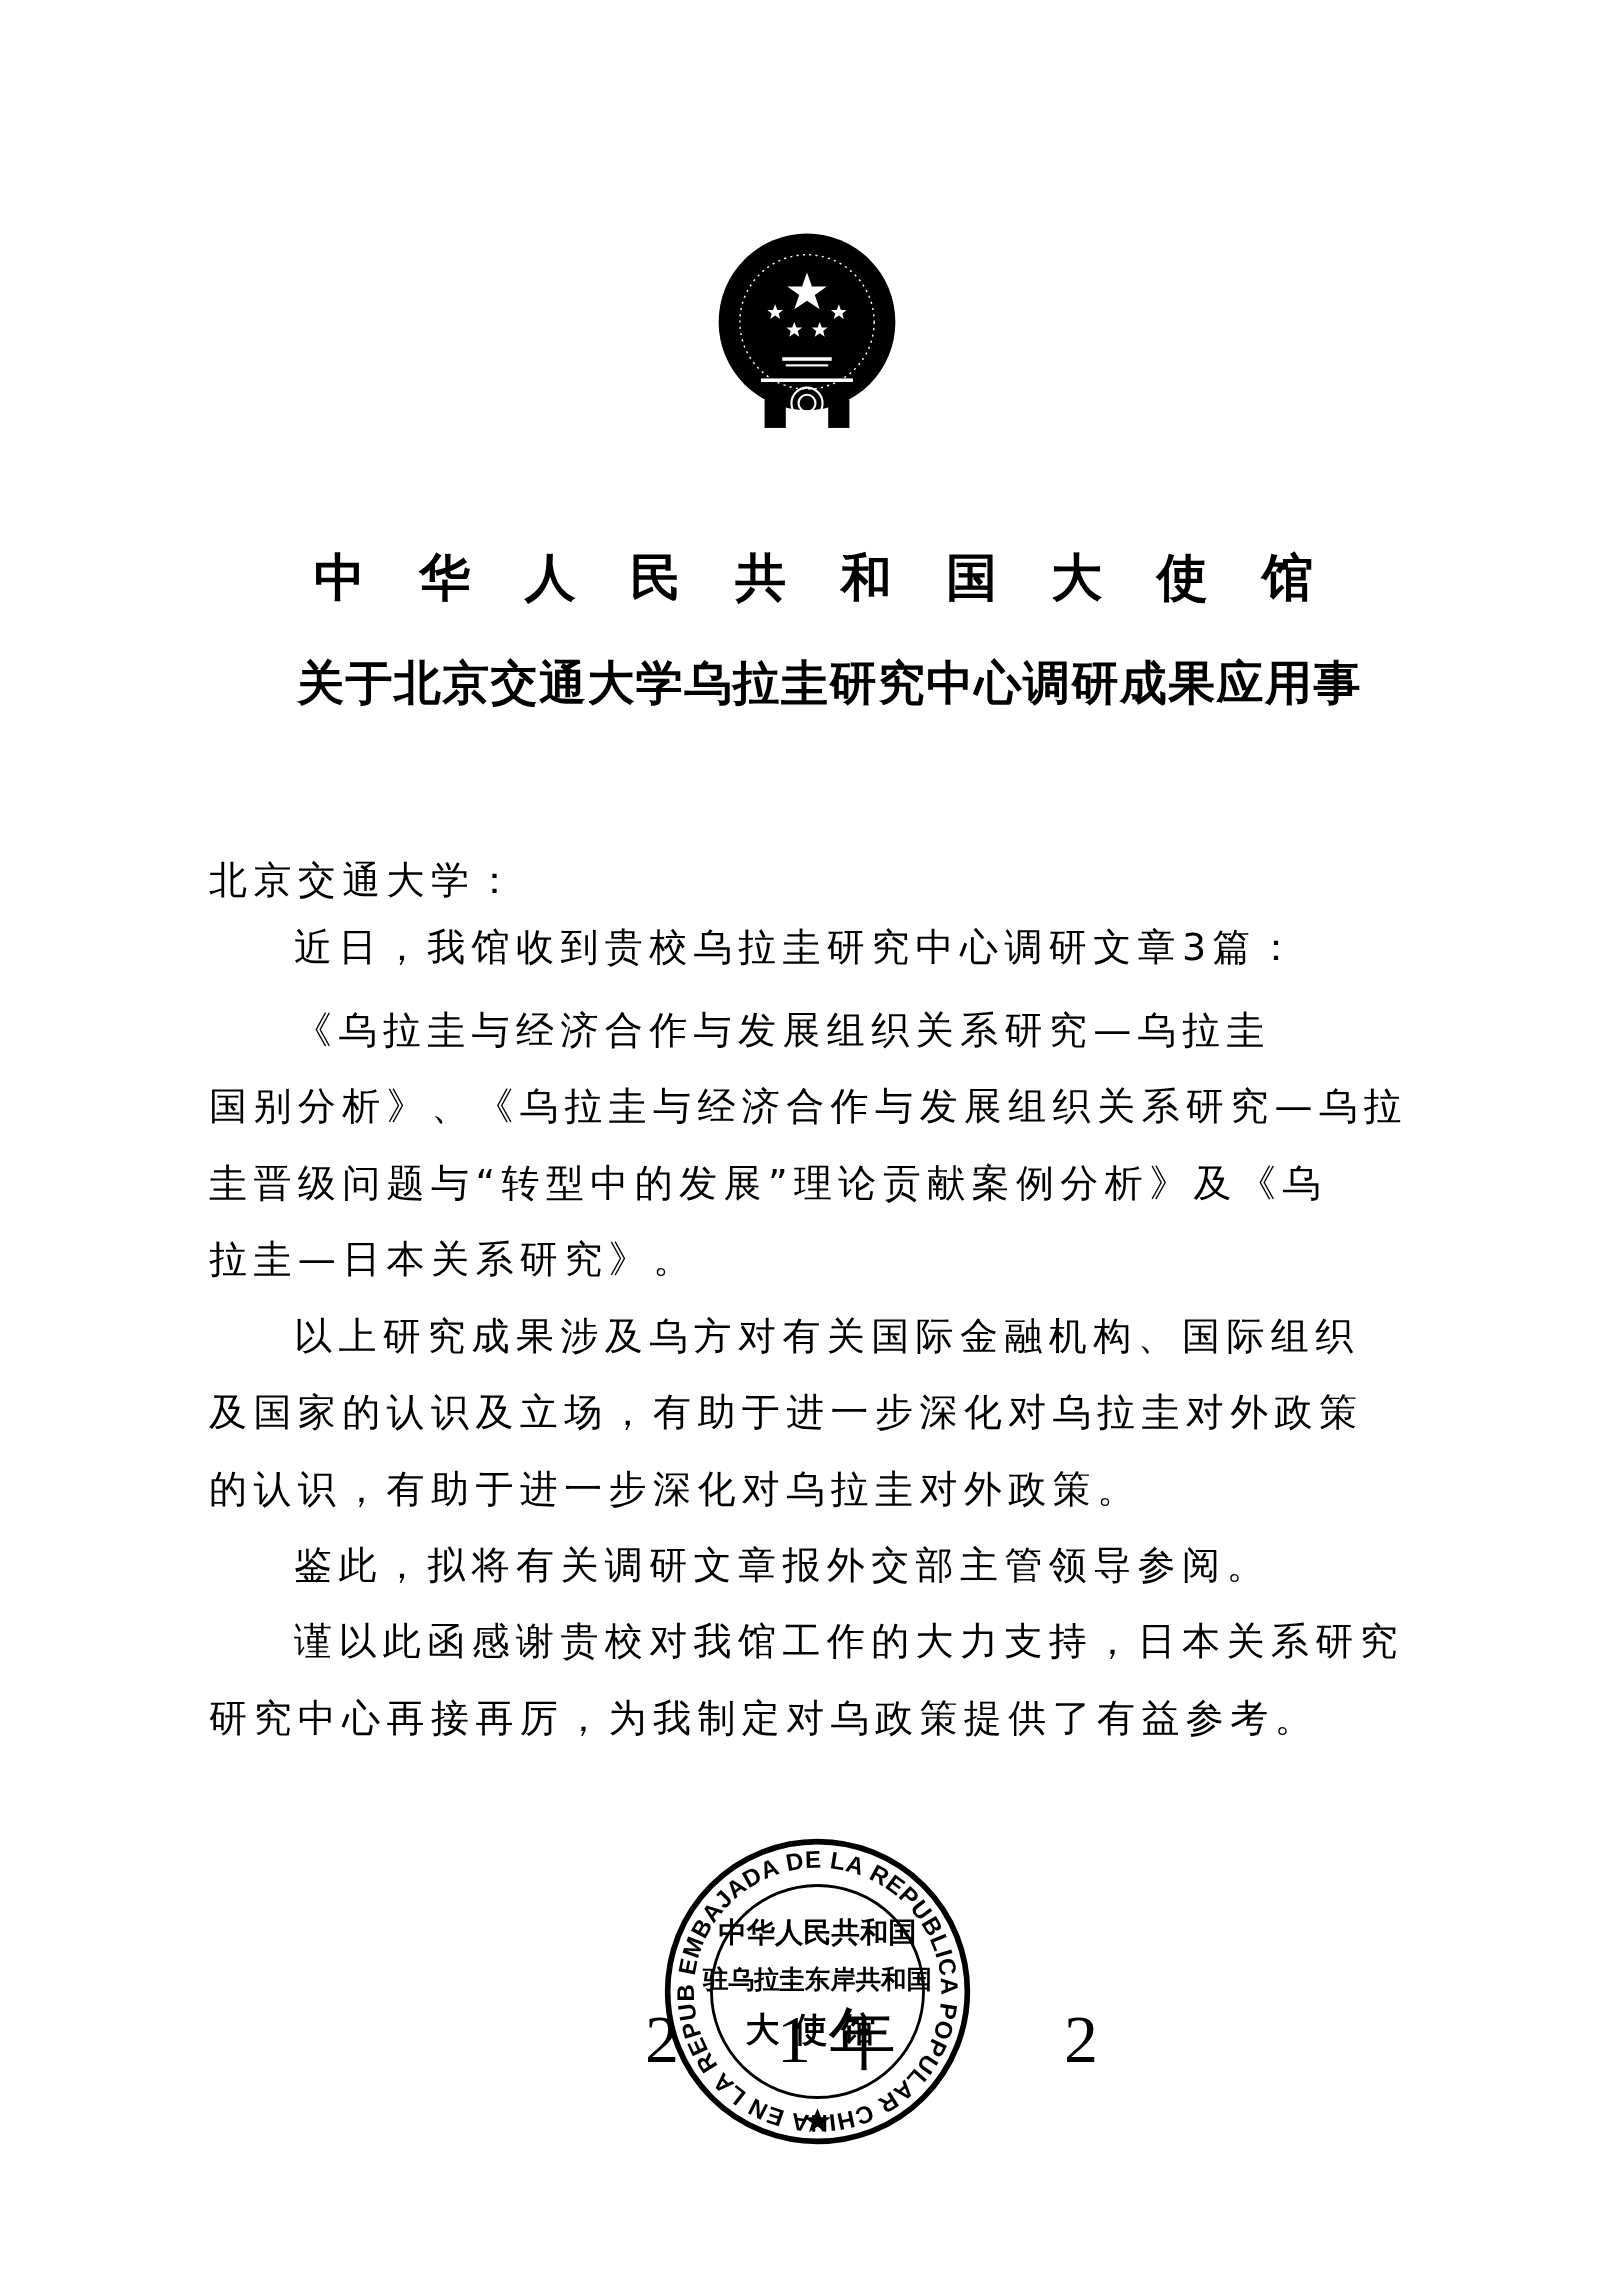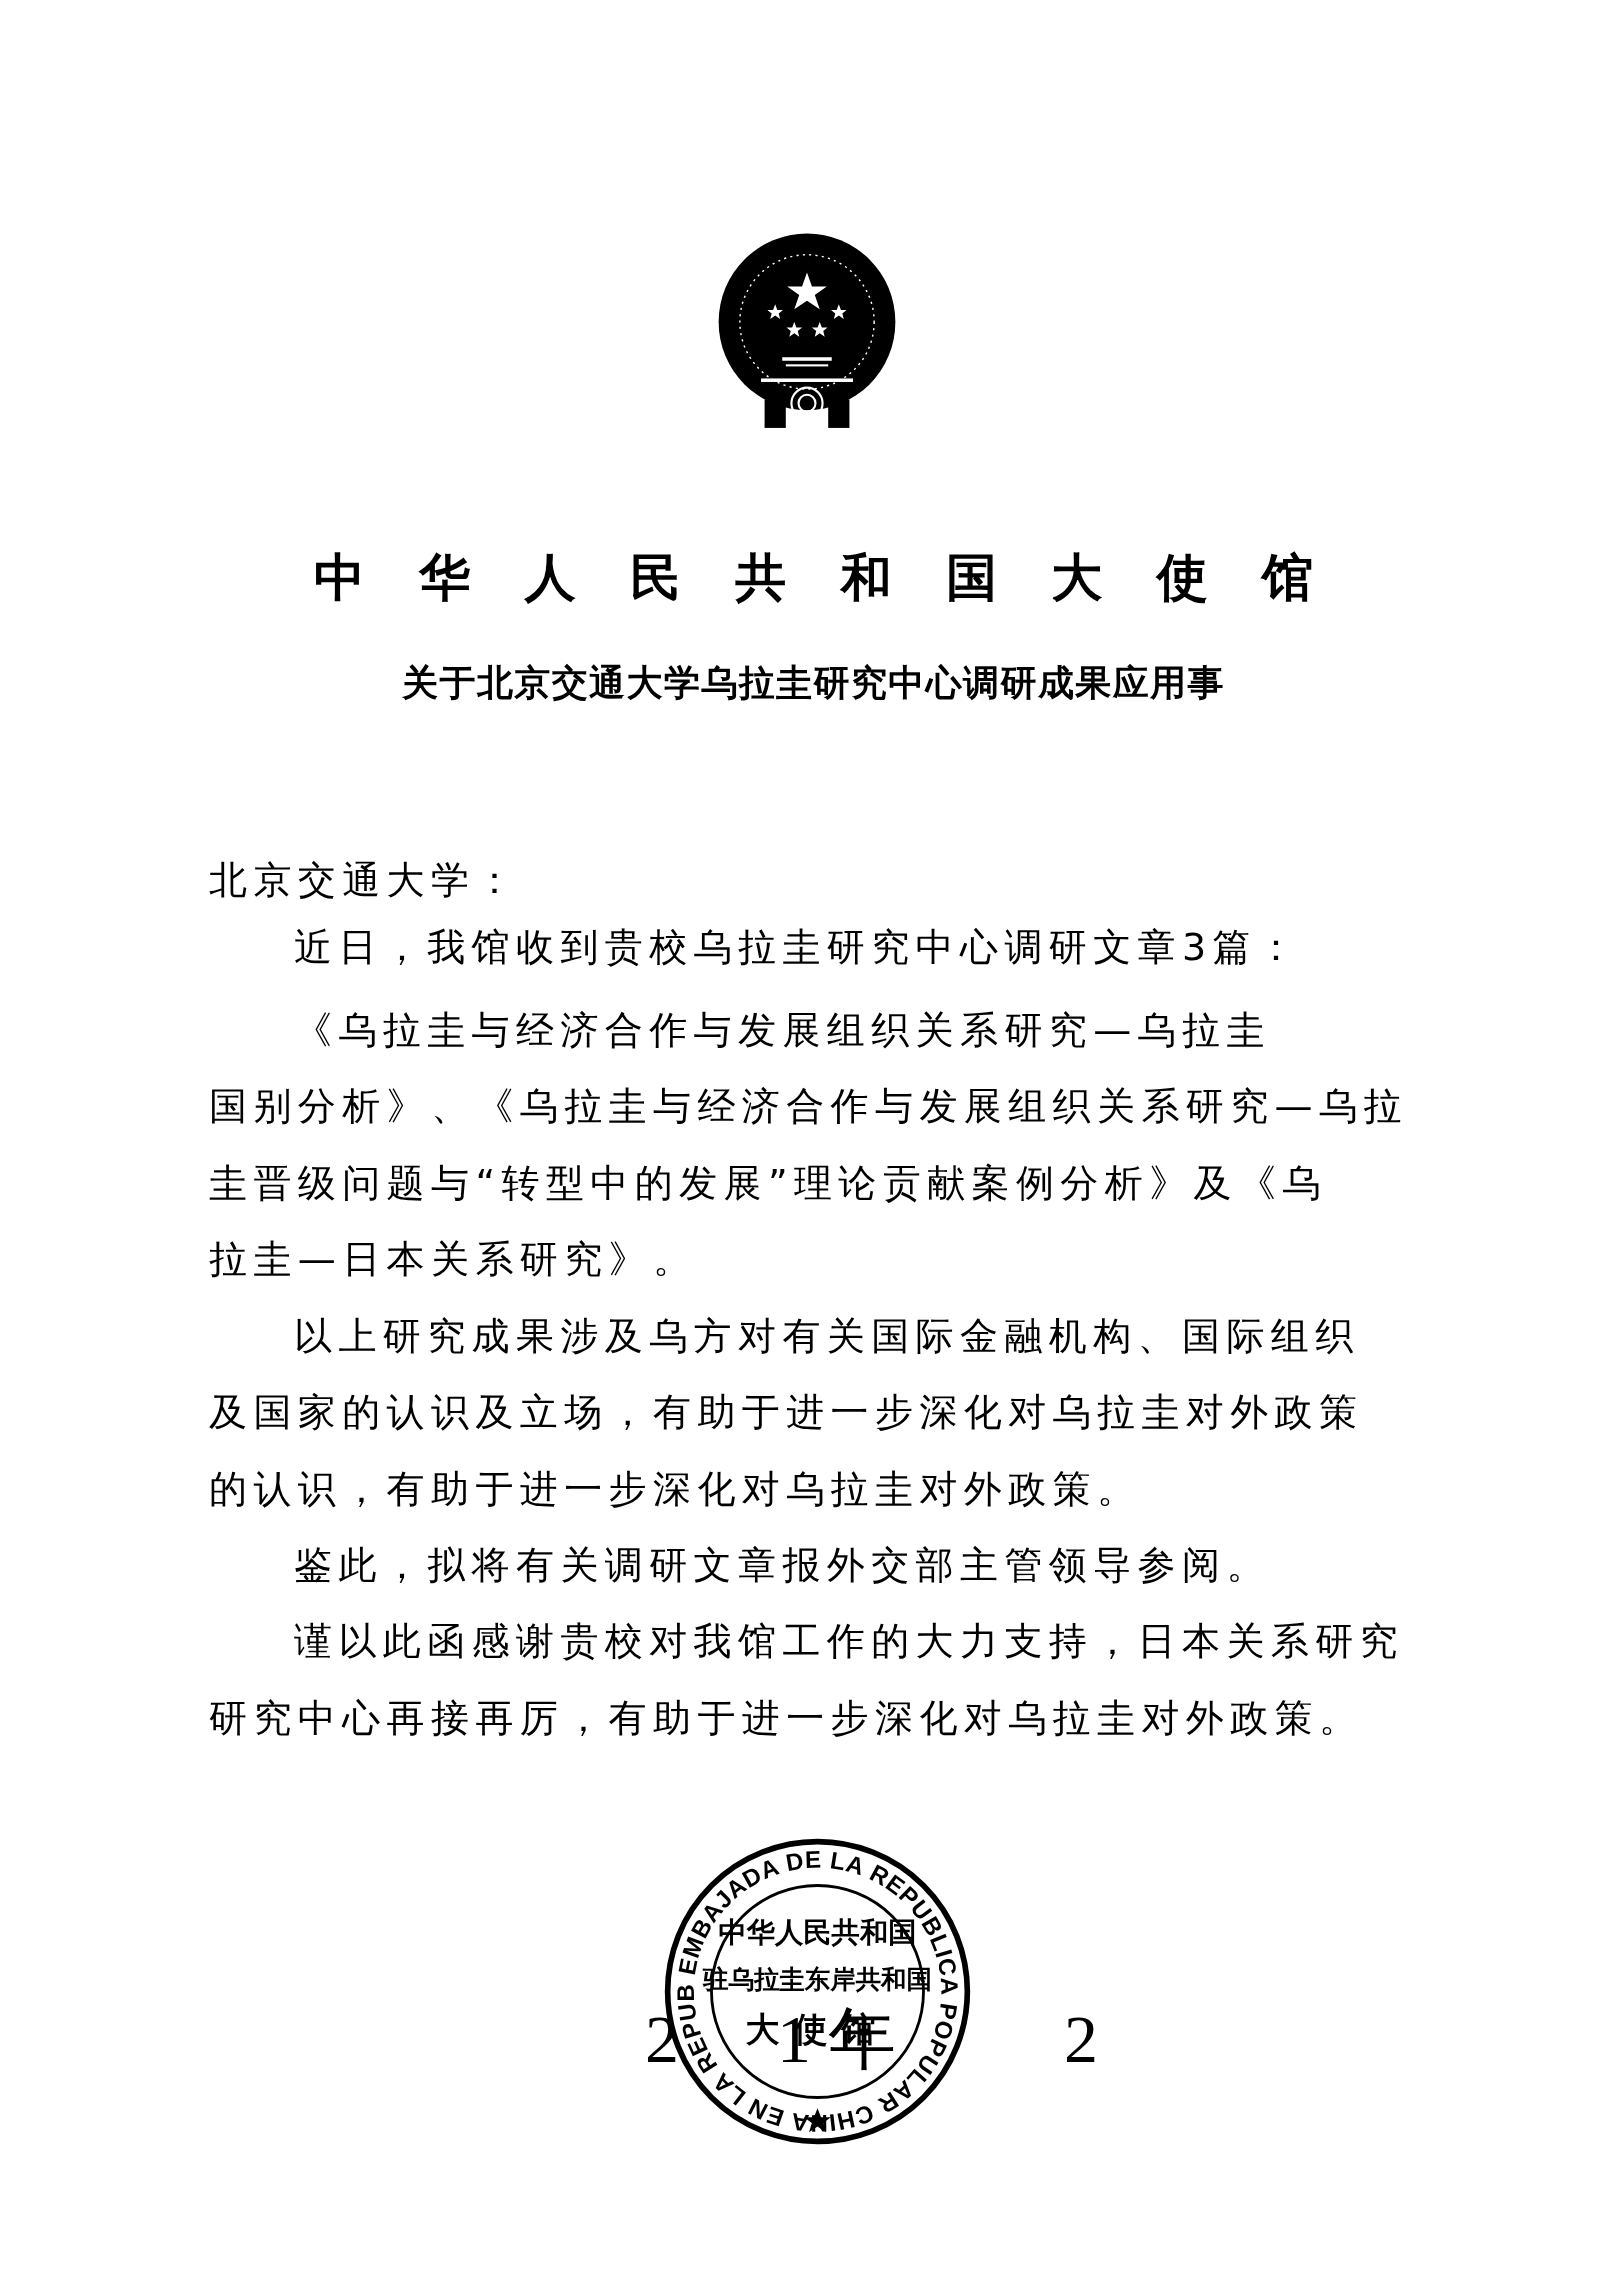--- a/index.html
+++ b/index.html
@@ -4,21 +4,21 @@
 <style>
   html, body { margin: 0; padding: 0; background: #ffffff; }
   body { width: 1622px; height: 2295px; position: relative; overflow: hidden;
          font-family: "DejaVu Serif", "Liberation Serif", serif; color: #000; }
   .abs { position: absolute; }
   #emblem { left: 708px; top: 230px; width: 198px; width: 198px; height: 205px; }
   #org-name { left: 311px; top: 545px; width: 1005px; display: flex; justify-content: space-between;
               font-family: "DejaVu Serif", serif; font-weight: bold; font-size: 51px; line-height: 64px; }
   #org-name span { display: inline-block; width: 57px; text-align: center; }
   #subject { left: 297px; top: 651px; width: 1033px; text-align: center;
-             font-family: "DejaVu Sans", sans-serif; font-weight: bold; font-size: 36px; line-height: 64px; letter-spacing: 1.4px; white-space: nowrap; }
+             font-family: "DejaVu Sans", sans-serif; font-weight: bold; font-size: 47px; line-height: 64px; letter-spacing: 1.4px; white-space: nowrap; }
   .body-text { font-family: "DejaVu Sans", sans-serif; font-size: 38px; letter-spacing: 6.4px; white-space: nowrap; }
   .line { position: absolute; left: 0; white-space: nowrap; margin-top: 34px; }
   #letter { left: 209px; top: 821px; width: 1203px; }
   .indent { padding-left: 85px; }
   #seal { left: 662px; top: 1836px; width: 311px; height: 311px; }
   #date-frag { left: 645px; top: 1994px; font-family: "Liberation Serif", serif; font-size: 68px; }
 </style>
 </head>
 <body>
 
@@ -61,21 +61,21 @@
   <div class="line indent" style="top:67px;">近日，我馆收到贵校乌拉圭研究中心调研文章3篇：</div>
   <div class="line indent" style="top:150px;">《乌拉圭与经济合作与发展组织关系研究—乌拉圭</div>
   <div class="line" style="top:226px;">国别分析》、《乌拉圭与经济合作与发展组织关系研究—乌拉</div>
   <div class="line" style="top:303px;">圭晋级问题与“转型中的发展”理论贡献案例分析》及《乌</div>
   <div class="line" style="top:379px;">拉圭—日本关系研究》。</div>
   <div class="line indent" style="top:456px;">以上研究成果涉及乌方对有关国际金融机构、国际组织</div>
   <div class="line" style="top:532px;">及国家的认识及立场，有助于进一步深化对乌拉圭对外政策</div>
   <div class="line" style="top:609px;">的认识，有助于进一步深化对乌拉圭对外政策。</div>
   <div class="line indent" style="top:685px;">鉴此，拟将有关调研文章报外交部主管领导参阅。</div>
   <div class="line indent" style="top:761px;">谨以此函感谢贵校对我馆工作的大力支持，日本关系研究</div>
-  <div class="line" style="top:838px;">研究中心再接再厉，有助于进一步深化对乌拉圭对外政策。</div>
+  <div class="line" style="top:838px;">研究中心再接再厉，为我制定对乌政策提供了有益参考。</div>
 </div>
 
 <div id="date-frag" class="abs">
   <span>2</span>
   <span style="display:inline-block;width:64px;"></span>
   <span>1 年</span>
   <span style="display:inline-block;width:134px;"></span>
   <span>2</span>
 </div>
 

